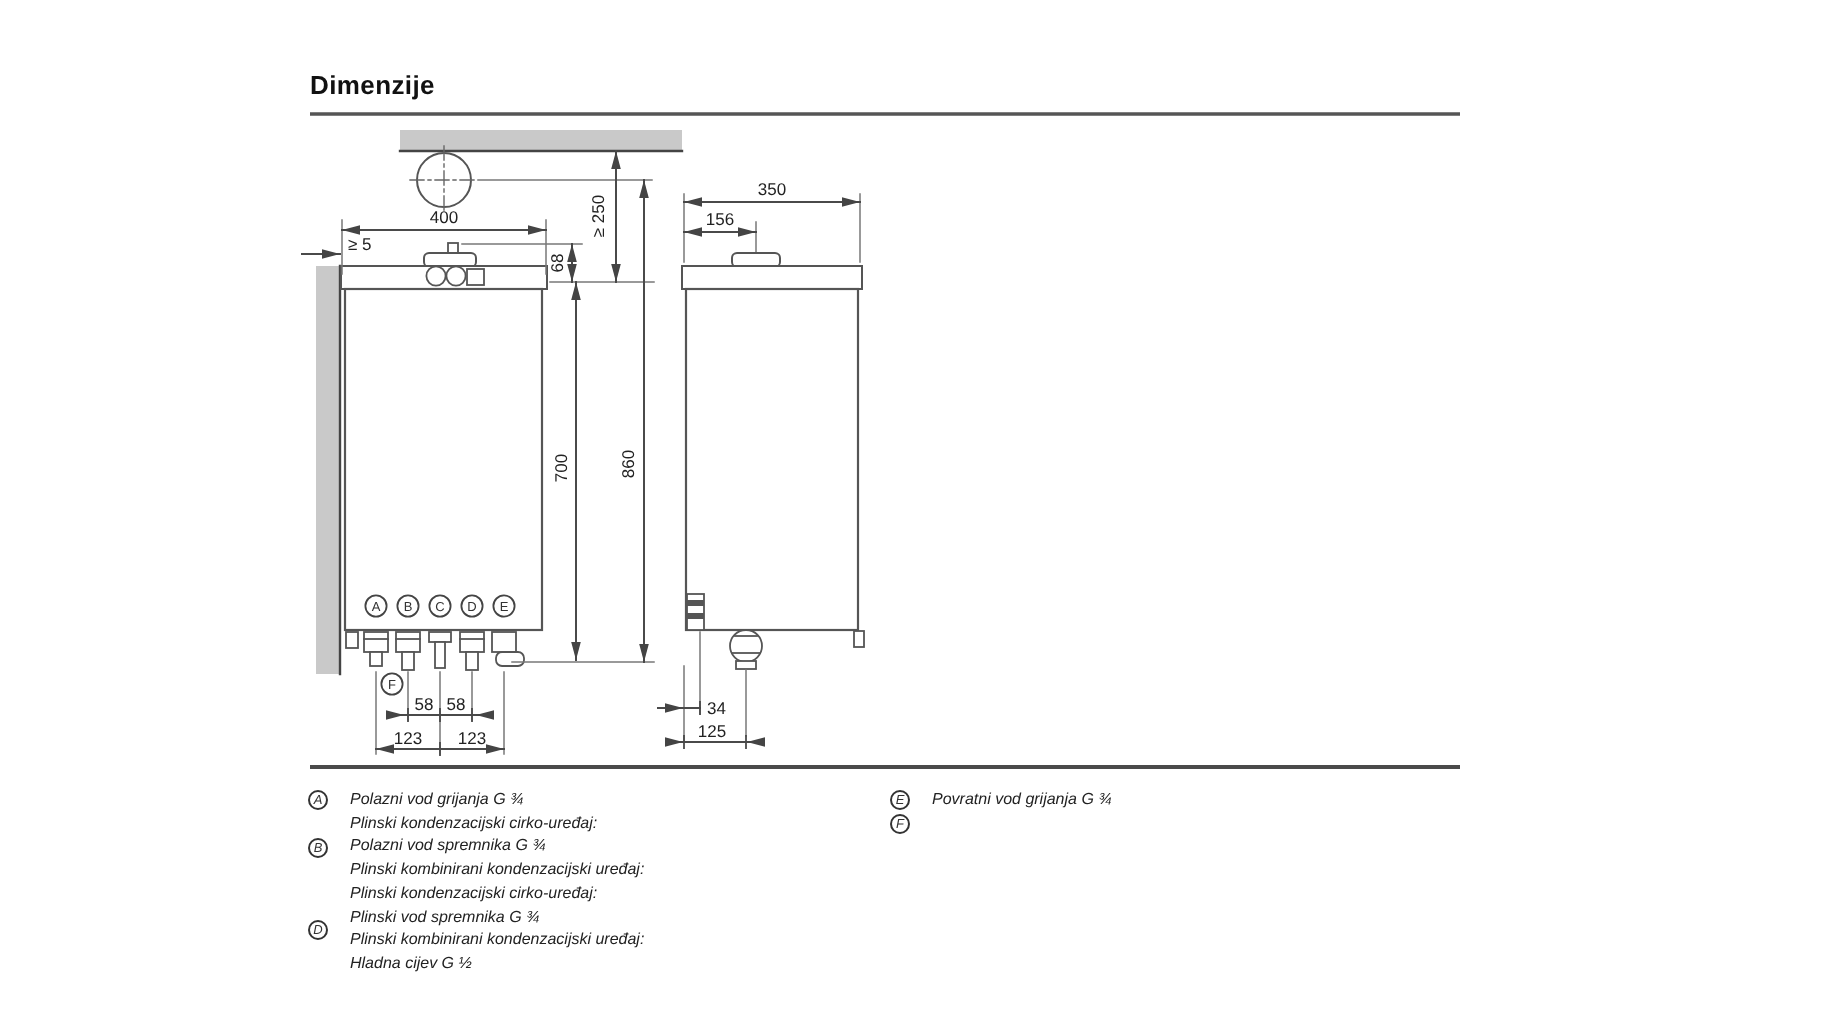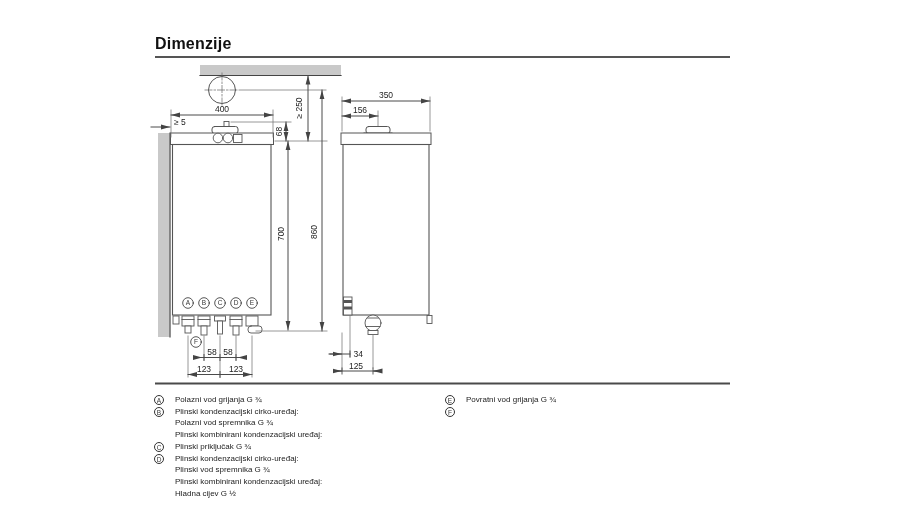--- a/index.html
+++ b/index.html
@@ -3,30 +3,30 @@
 <meta charset="utf-8">
 <style>
   html,body { margin:0; padding:0; background:#ffffff; }
   body {
     width:919px; height:517px; position:relative; overflow:hidden;
     font-family:"Liberation Sans", sans-serif; color:#1f1f1f;
     -webkit-font-smoothing:antialiased;
   }
   .page-title {
     position:absolute; left:155px; top:35px;
-    font-size:16px; font-weight:bold; color:#111;
+    font-size:13px; font-weight:bold; color:#111;
     letter-spacing:0.2px;
   }
   svg.diagram { position:absolute; left:0; top:0; }
 
   
   .legend-col { position:absolute; font-size:8px; line-height:11.7px; color:#222; }
   #legend-left  { left:154px; top:394px; width:290px; }
   #legend-right { left:445px; top:394px; width:300px; }
-  .legend-item { display:flex; align-items:flex-start; }
+  .legend-item { display:flex; align-items:center;font-style:italic; }
   .legend-key {
     flex:0 0 auto; width:10px; height:10px; margin-right:11px; margin-top:1px;
     border:1px solid #333; border-radius:50%;
     font-size:6.5px; line-height:10px; text-align:center; color:#333;
     box-sizing:border-box;
   }
   .legend-lines { flex:1 1 auto; }
 
   
   text {
@@ -211,26 +211,20 @@
   </div>
   <div class="legend-item">
     <span class="legend-key">B</span>
     <span class="legend-lines">
       <div>Plinski kondenzacijski cirko-uređaj:</div>
       <div>Polazni vod spremnika G ¾</div>
       <div>Plinski kombinirani kondenzacijski uređaj:</div>
     </span>
   </div>
   <div class="legend-item">
-    <span class="legend-key">C</span>
-    <span class="legend-lines">
-        <div>Plinski priključak G ¾</div>
-      </span>
-  </div>
-  <div class="legend-item">
     <span class="legend-key">D</span>
     <span class="legend-lines">
       <div>Plinski kondenzacijski cirko-uređaj:</div>
       <div>Plinski vod spremnika G ¾</div>
       <div>Plinski kombinirani kondenzacijski uređaj:</div>
       <div>Hladna cijev G ½</div>
     </span>
   </div>
 </div>
 

